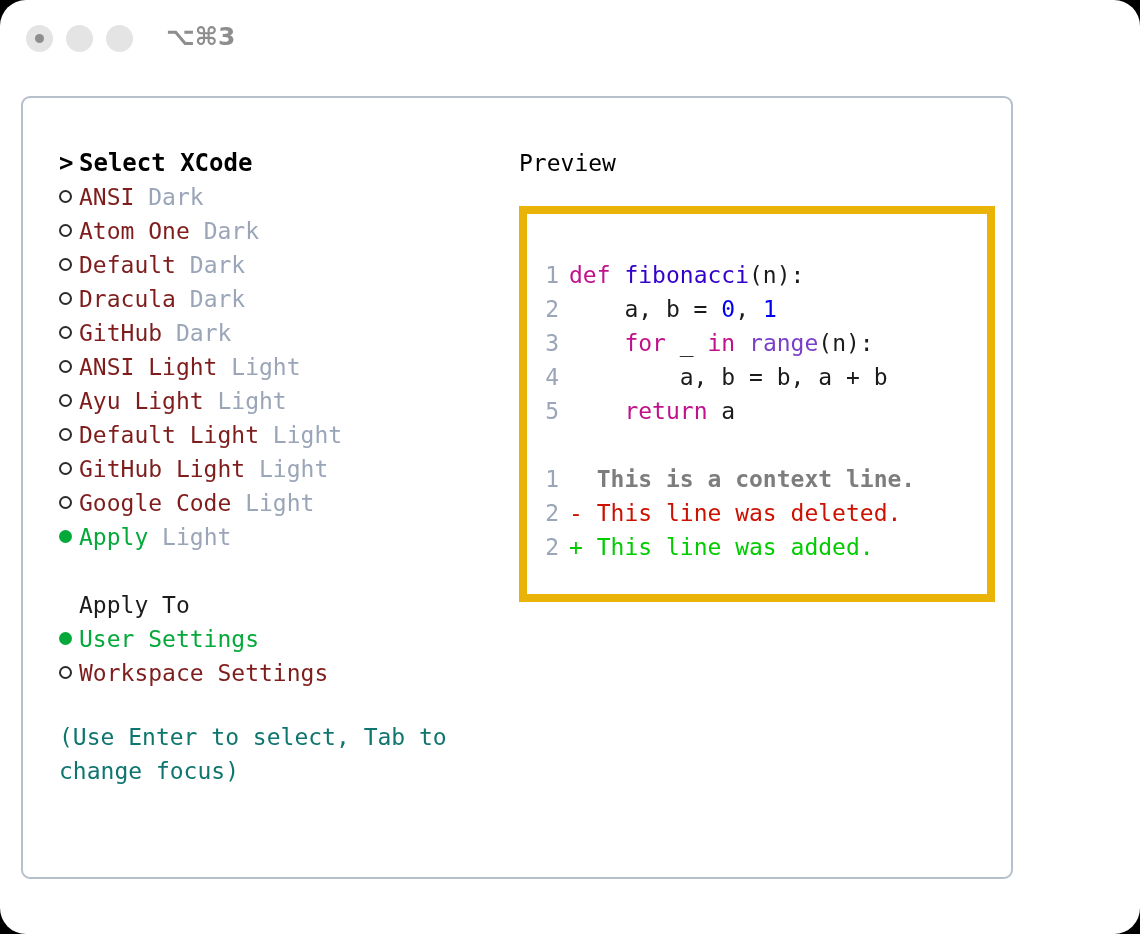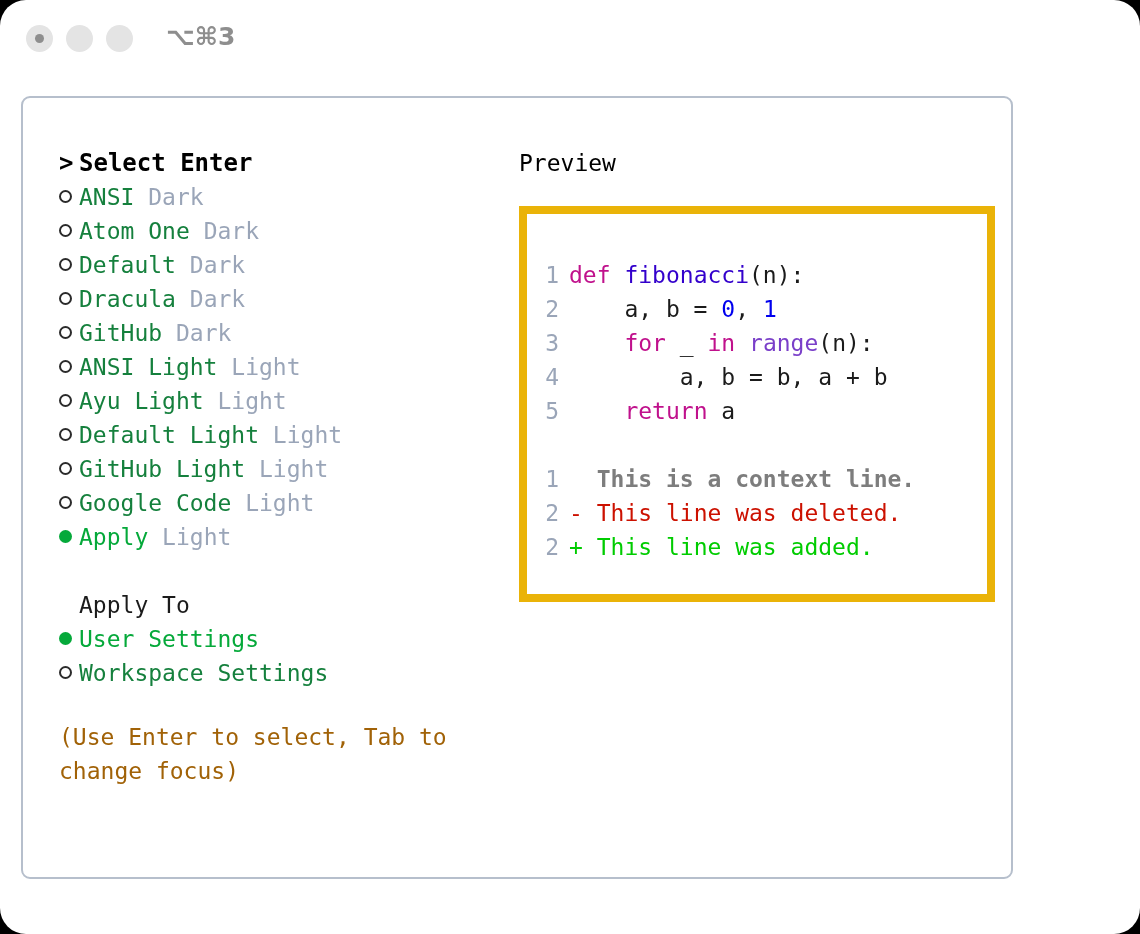--- a/index.html
+++ b/index.html
@@ -108,32 +108,32 @@
     box-sizing: border-box;
   }
   .circle-o {
     border: 2px solid #2b2b2b;
     background: transparent;
   }
   .circle-f {
     background: #05a93a;
     border: none;
   }
-  .name { color: #15803d; }
+  .name { color: #7f1d1d; }
   .name.sel { color: #05a93a; }
   .tag {
     color: #9aa5b8;
   }
   .spacer-md { height: 34px; }
 
   #hint {
     margin-top: 30px;
     font-size: 23px;
     line-height: 34px;
-    color: #a16207;
+    color: #0f766e;
     width: 400px;
   }
 
   
   #right-col {
     position: absolute;
     left: 496px;
     top: 48px;
     width: 480px;
   }
@@ -187,21 +187,21 @@
     <div class="tl-dot d2"></div>
     <div class="tl-dot d3"></div>
     <div id="shortcut">⌥⌘3</div>
   </div>
 
   <div id="panel">
 
     <div id="left-col">
 
       <div class="row heading">
-        <span class="bullet">&gt;</span><span>Select Enter</span>
+        <span class="bullet">&gt;</span><span>Select XCode</span>
       </div>
 
       <div id="theme-items">
           <div class="row"><span class="bullet"><span class="circle-o"></span></span><span class="name">ANSI</span><span class="tag"> Dark</span></div>
           <div class="row"><span class="bullet"><span class="circle-o"></span></span><span class="name">Atom One</span><span class="tag"> Dark</span></div>
           <div class="row"><span class="bullet"><span class="circle-o"></span></span><span class="name">Default</span><span class="tag"> Dark</span></div>
           <div class="row"><span class="bullet"><span class="circle-o"></span></span><span class="name">Dracula</span><span class="tag"> Dark</span></div>
           <div class="row"><span class="bullet"><span class="circle-o"></span></span><span class="name">GitHub</span><span class="tag"> Dark</span></div>
           <div class="row"><span class="bullet"><span class="circle-o"></span></span><span class="name">ANSI Light</span><span class="tag"> Light</span></div>
           <div class="row"><span class="bullet"><span class="circle-o"></span></span><span class="name">Ayu Light</span><span class="tag"> Light</span></div>

